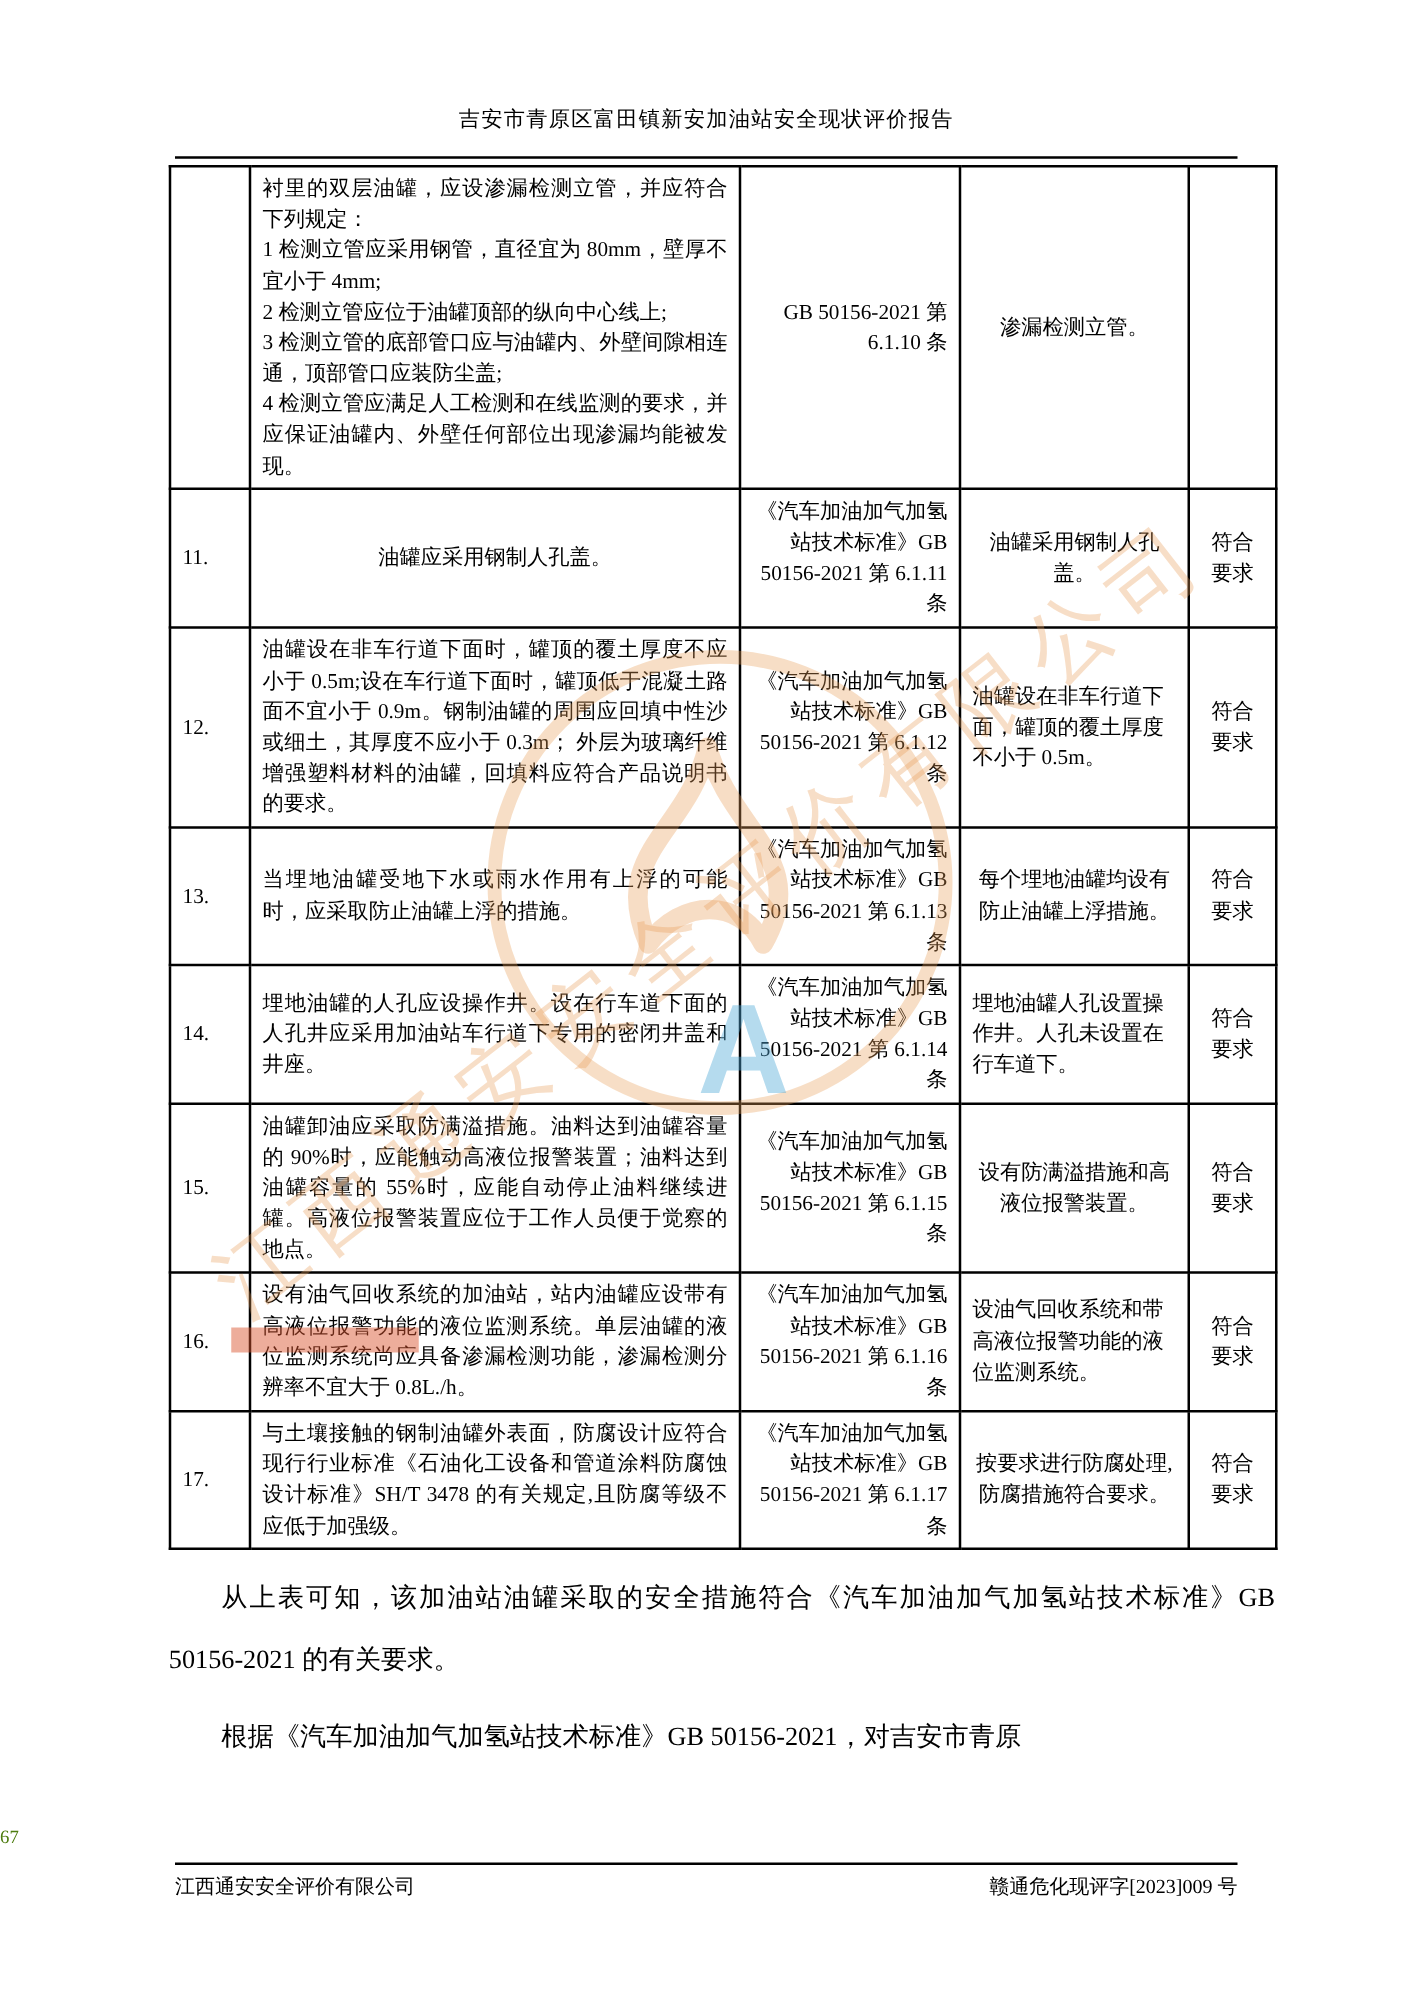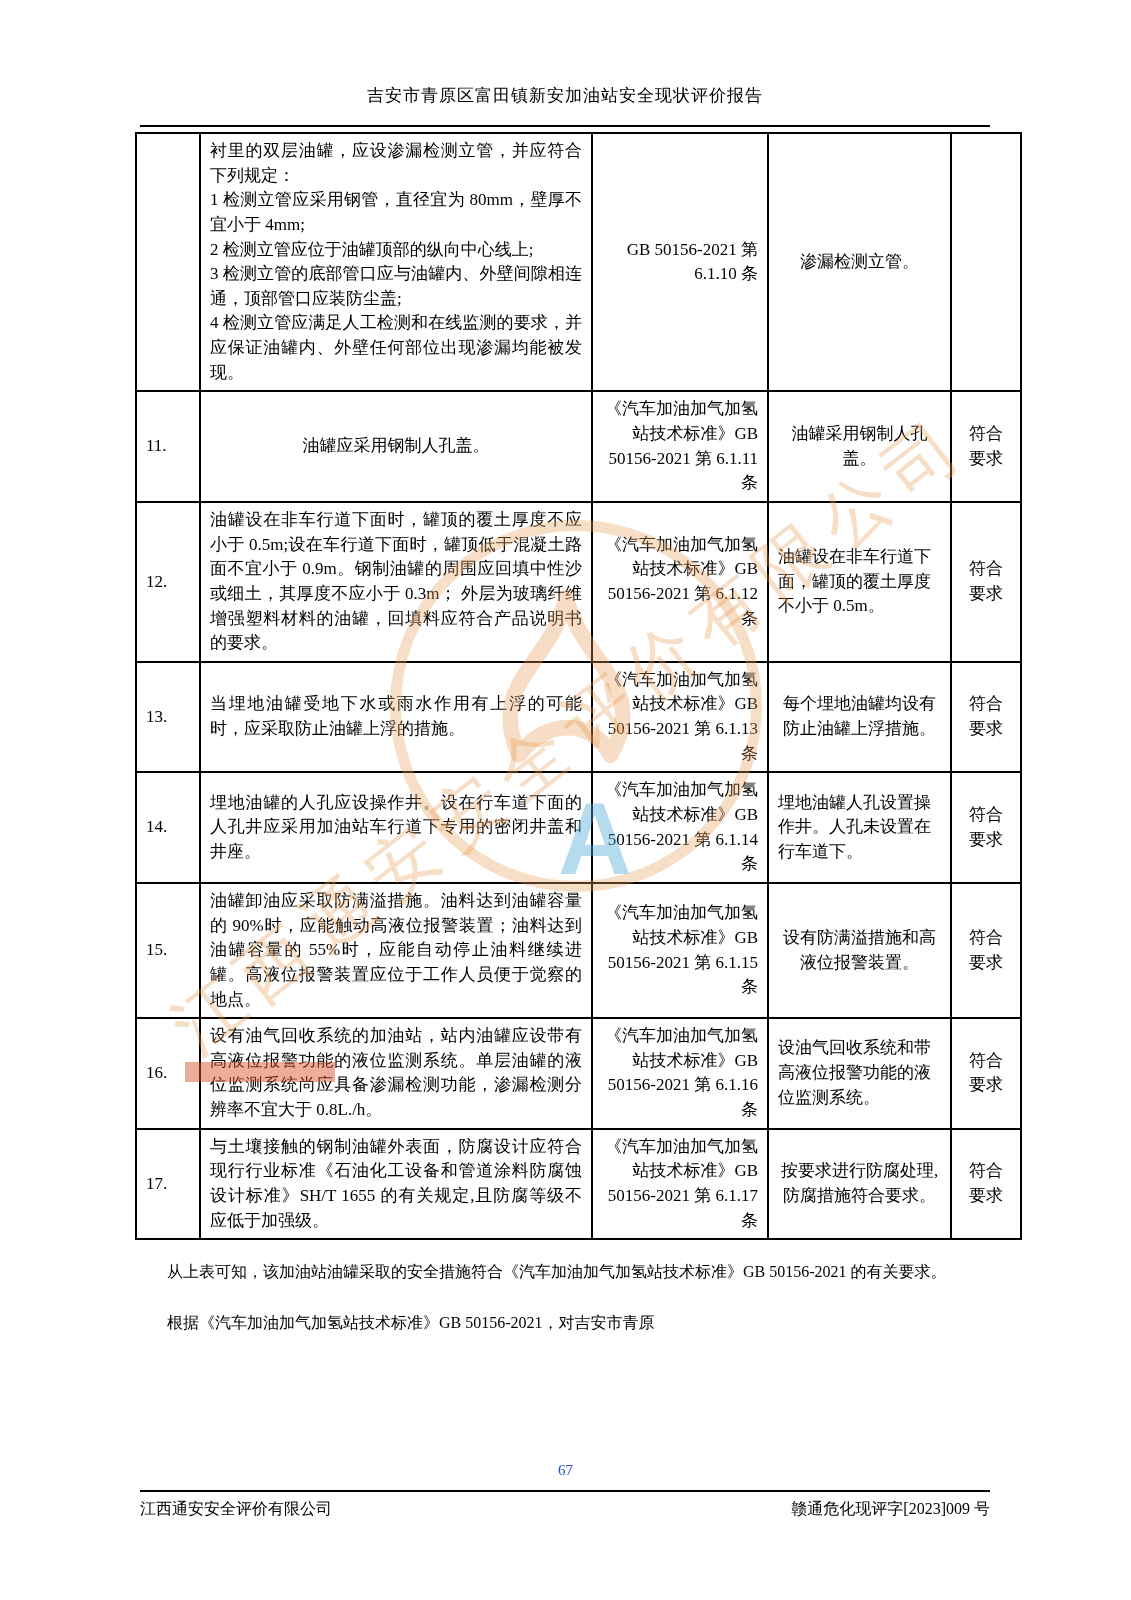--- a/index.html
+++ b/index.html
@@ -18,28 +18,28 @@
   table.compliance td{
     border:2px solid #000;font-size:17px;line-height:1.45;
     padding:5px 9px;vertical-align:middle;word-break:break-word;
   }
   td.col-no{font-size:16px;padding:5px 2px}
   td.col-content{text-align:justify;white-space:pre-line}
   td.col-standard{text-align:right;padding:5px 5px}
   td.col-actual{text-align:left;padding:5px 10px}
   td.col-conclusion{text-align:center;padding:5px 14px;line-height:1.6}
   td.center{text-align:center}
-  .para{font-size:16px;line-height:2.3;text-indent:2em;margin:14px 0 0 0;text-align:justify}
+  .para{font-size:21px;line-height:2.3;text-indent:2em;margin:14px 0 0 0;text-align:justify}
   .section-heading{
     font-size:21px;font-weight:bold;margin:24px 0 0 0;
     font-family:"Liberation Sans","DejaVu Sans",sans-serif;
   }
   .page-number{
-    position:absolute;left:0;top:1462px;width:100%;text-align:center;
-    font-size:15px;color:#1d4ed8;z-index:1;
+    position:absolute;left:0;top:1462px;width:100%;
+    font-size:15px;color:#4d7c0f;z-index:1;
   }
   .footer{
     position:absolute;left:140px;top:1490px;width:850px;
     border-top:2px solid #000;padding-top:7px;
     display:flex;justify-content:space-between;font-size:16px;z-index:1;
   }
   
   .watermark{position:absolute;inset:0;pointer-events:none;z-index:3}
   .wm-ring{
     position:absolute;left:390px;top:520px;width:350px;height:350px;
@@ -133,21 +133,21 @@
         </tr>
         <tr>
           <td class="col-no">16.</td>
           <td class="col-content">设有油气回收系统的加油站，站内油罐应设带有高液位报警功能的液位监测系统。单层油罐的液位监测系统尚应具备渗漏检测功能，渗漏检测分辨率不宜大于 0.8L./h。</td>
           <td class="col-standard">《汽车加油加气加氢站技术标准》GB 50156-2021 第 6.1.16 条</td>
           <td class="col-actual">设油气回收系统和带高液位报警功能的液位监测系统。</td>
           <td class="col-conclusion">符合要求</td>
         </tr>
         <tr>
           <td class="col-no">17.</td>
-          <td class="col-content">与土壤接触的钢制油罐外表面，防腐设计应符合现行行业标准《石油化工设备和管道涂料防腐蚀设计标准》SH/T 1655 的有关规定,且防腐等级不应低于加强级。</td>
+          <td class="col-content">与土壤接触的钢制油罐外表面，防腐设计应符合现行行业标准《石油化工设备和管道涂料防腐蚀设计标准》SH/T 3478 的有关规定,且防腐等级不应低于加强级。</td>
           <td class="col-standard">《汽车加油加气加氢站技术标准》GB 50156-2021 第 6.1.17 条</td>
           <td class="col-actual center">按要求进行防腐处理,防腐措施符合要求。</td>
           <td class="col-conclusion">符合要求</td>
         </tr>
       </tbody>
   </table>
 
   <p class="para">从上表可知，该加油站油罐采取的安全措施符合《汽车加油加气加氢站技术标准》GB 50156-2021 的有关要求。</p>
   <p class="para">根据《汽车加油加气加氢站技术标准》GB 50156-2021，对吉安市青原</p>
 </div>

